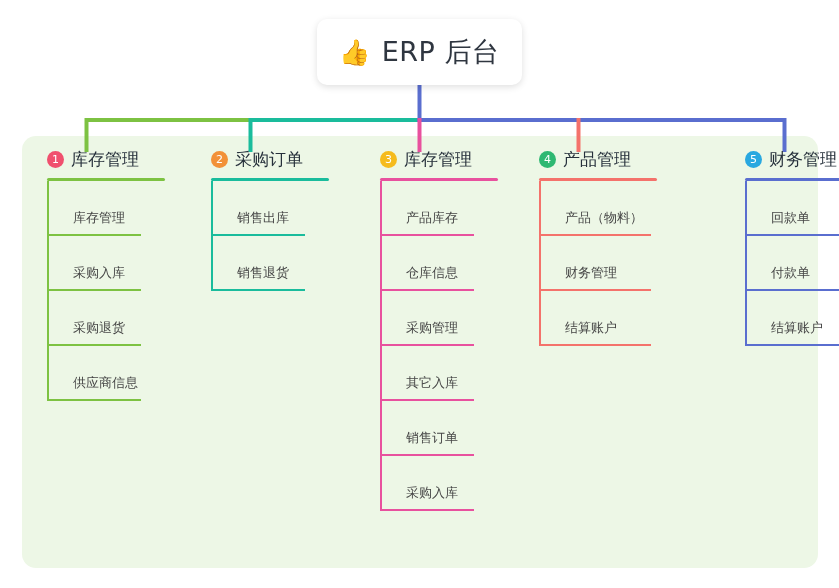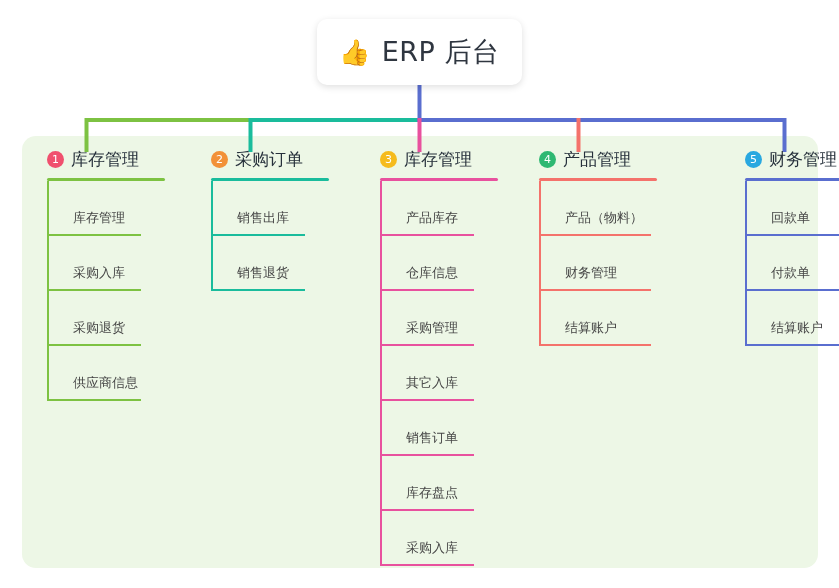--- a/index.html
+++ b/index.html
@@ -249,25 +249,20 @@
             <div class="leaf-label">其它入库</div>
             <div class="leaf-rule" style="background: rgb(232, 81, 158);"></div>
           </div>
           <div class="leaf">
             <div class="leaf-stem" style="background: rgb(232, 81, 158);"></div>
             <div class="leaf-label">销售订单</div>
             <div class="leaf-rule" style="background: rgb(232, 81, 158);"></div>
           </div>
           <div class="leaf">
             <div class="leaf-stem" style="background: rgb(232, 81, 158);"></div>
-            <div class="leaf-label">库存盘点</div>
-            <div class="leaf-rule" style="background: rgb(232, 81, 158);"></div>
-          </div>
-          <div class="leaf">
-            <div class="leaf-stem" style="background: rgb(232, 81, 158);"></div>
             <div class="leaf-label">采购入库</div>
             <div class="leaf-rule" style="background: rgb(232, 81, 158);"></div>
           </div>
         </div>
       </div>
       <div class="column leaf-wide" style="left: 525px;">
         <div class="col-head">
           <span class="badge" style="background: rgb(46, 184, 114);">4</span>
           <span class="col-title">产品管理</span>
         </div>

